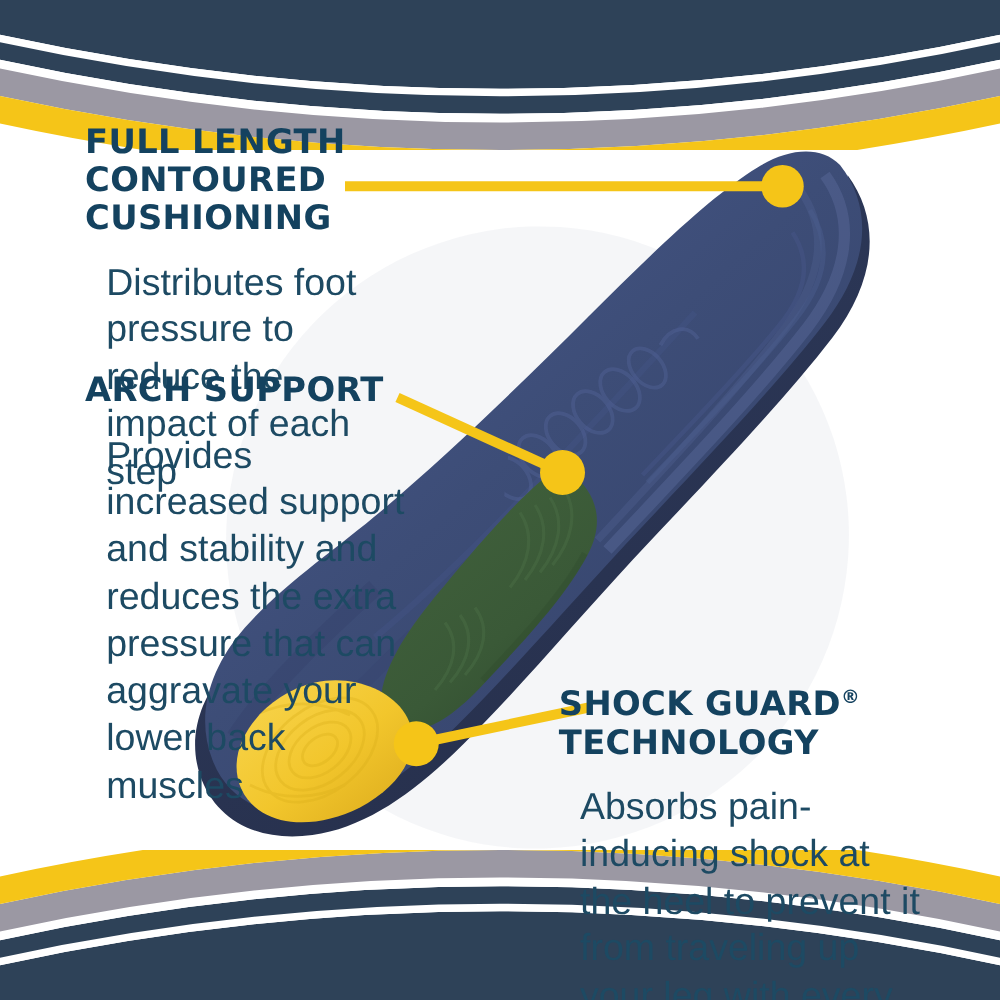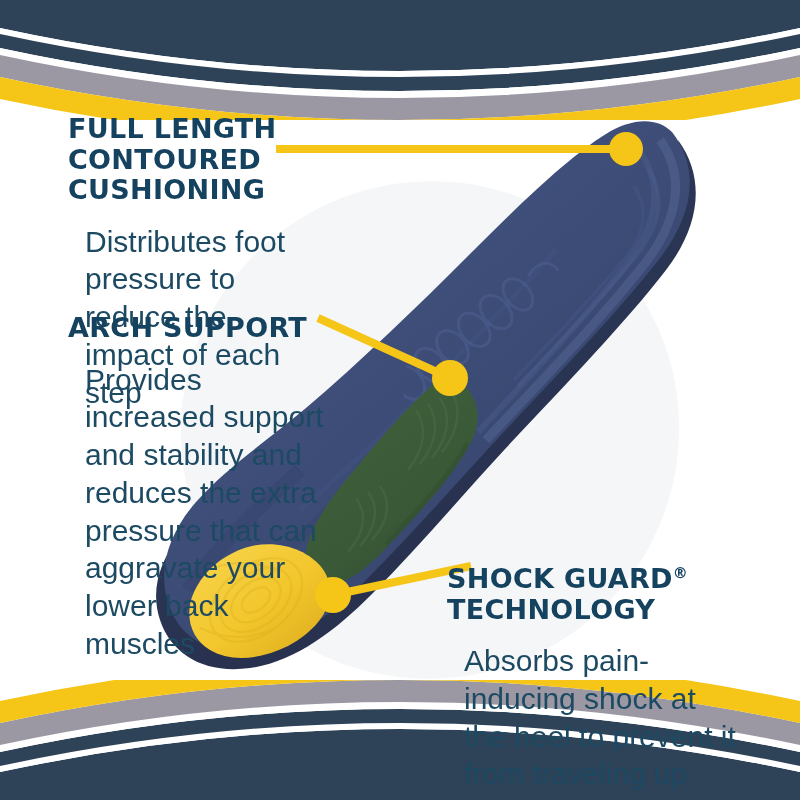--- a/index.html
+++ b/index.html
@@ -29,21 +29,21 @@
     position: absolute;
     left: 0; top: 0;
     width: 800px; height: 800px;
   }
 
   
   .callout {
     position: absolute;
   }
   .callout h2 {
-    margin: 15px 0 4px 0;
+    margin: 0 0 4px 0;
     color: #14425f;
     font-family: "DejaVu Sans", sans-serif;
     font-weight: 700;
     font-size: 27px;
     line-height: 1.13;
     letter-spacing: 0.3px;
     text-transform: uppercase;
   }
   .callout h2 .reg {
     font-size: 15px;

